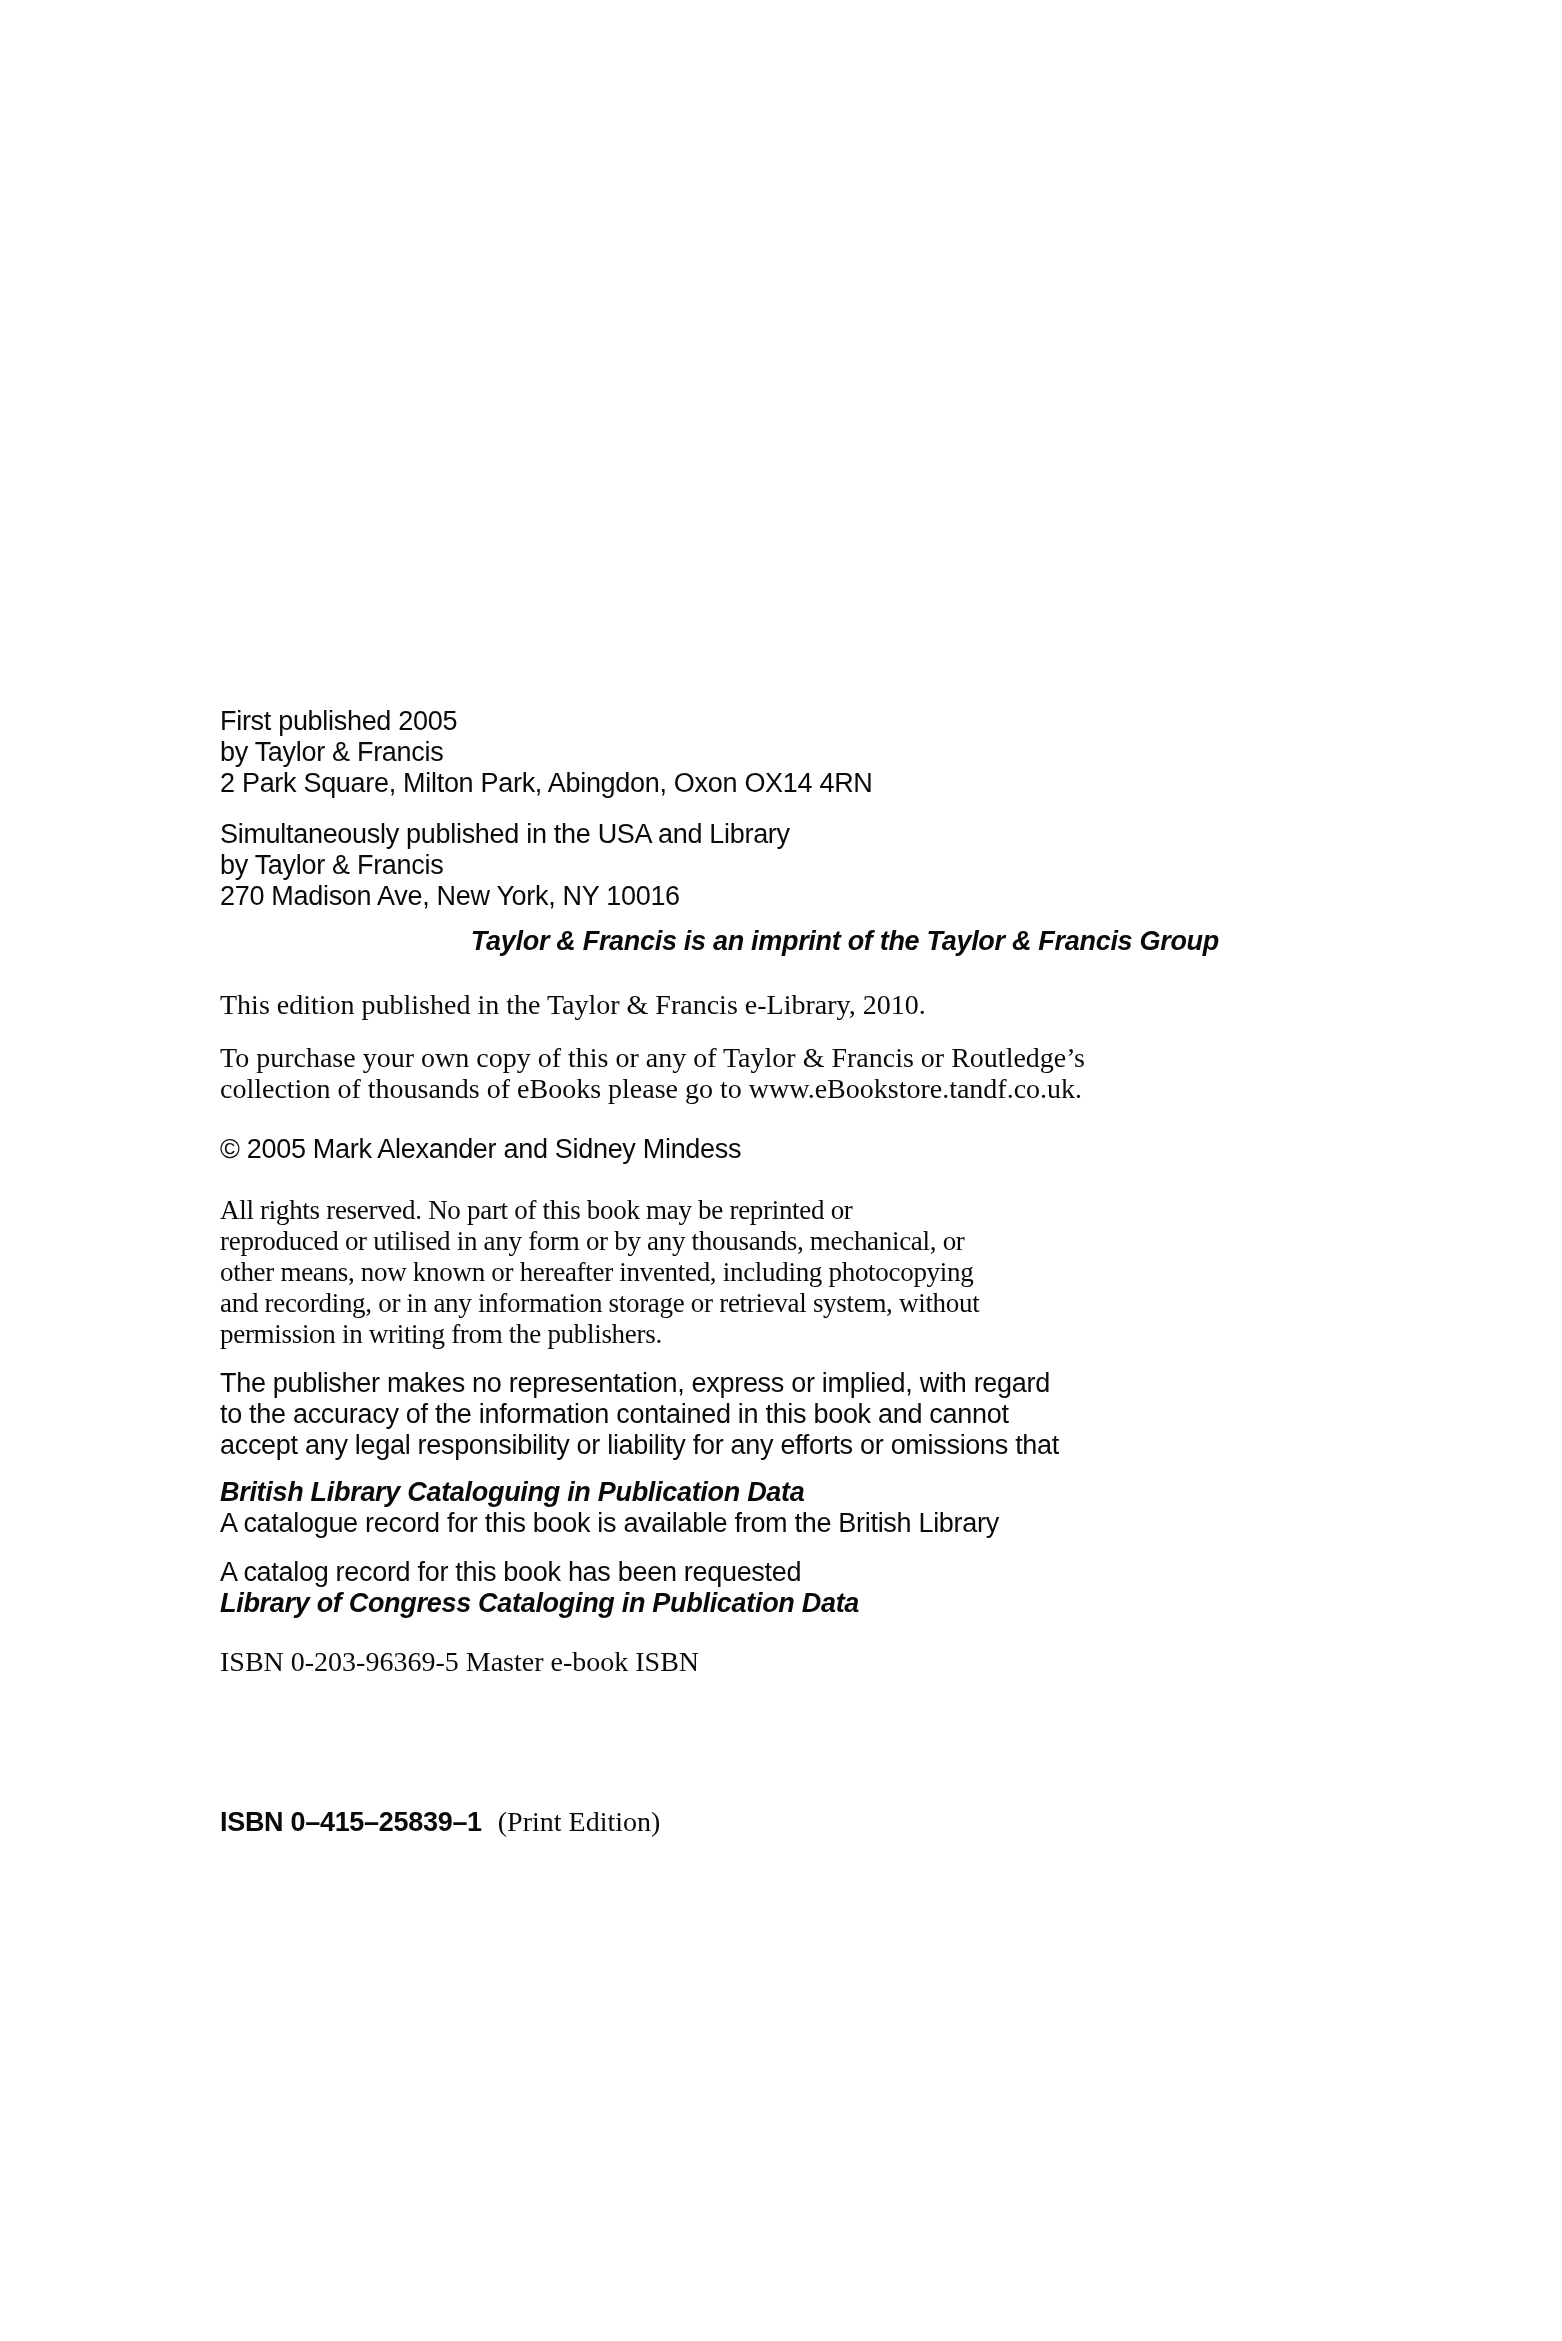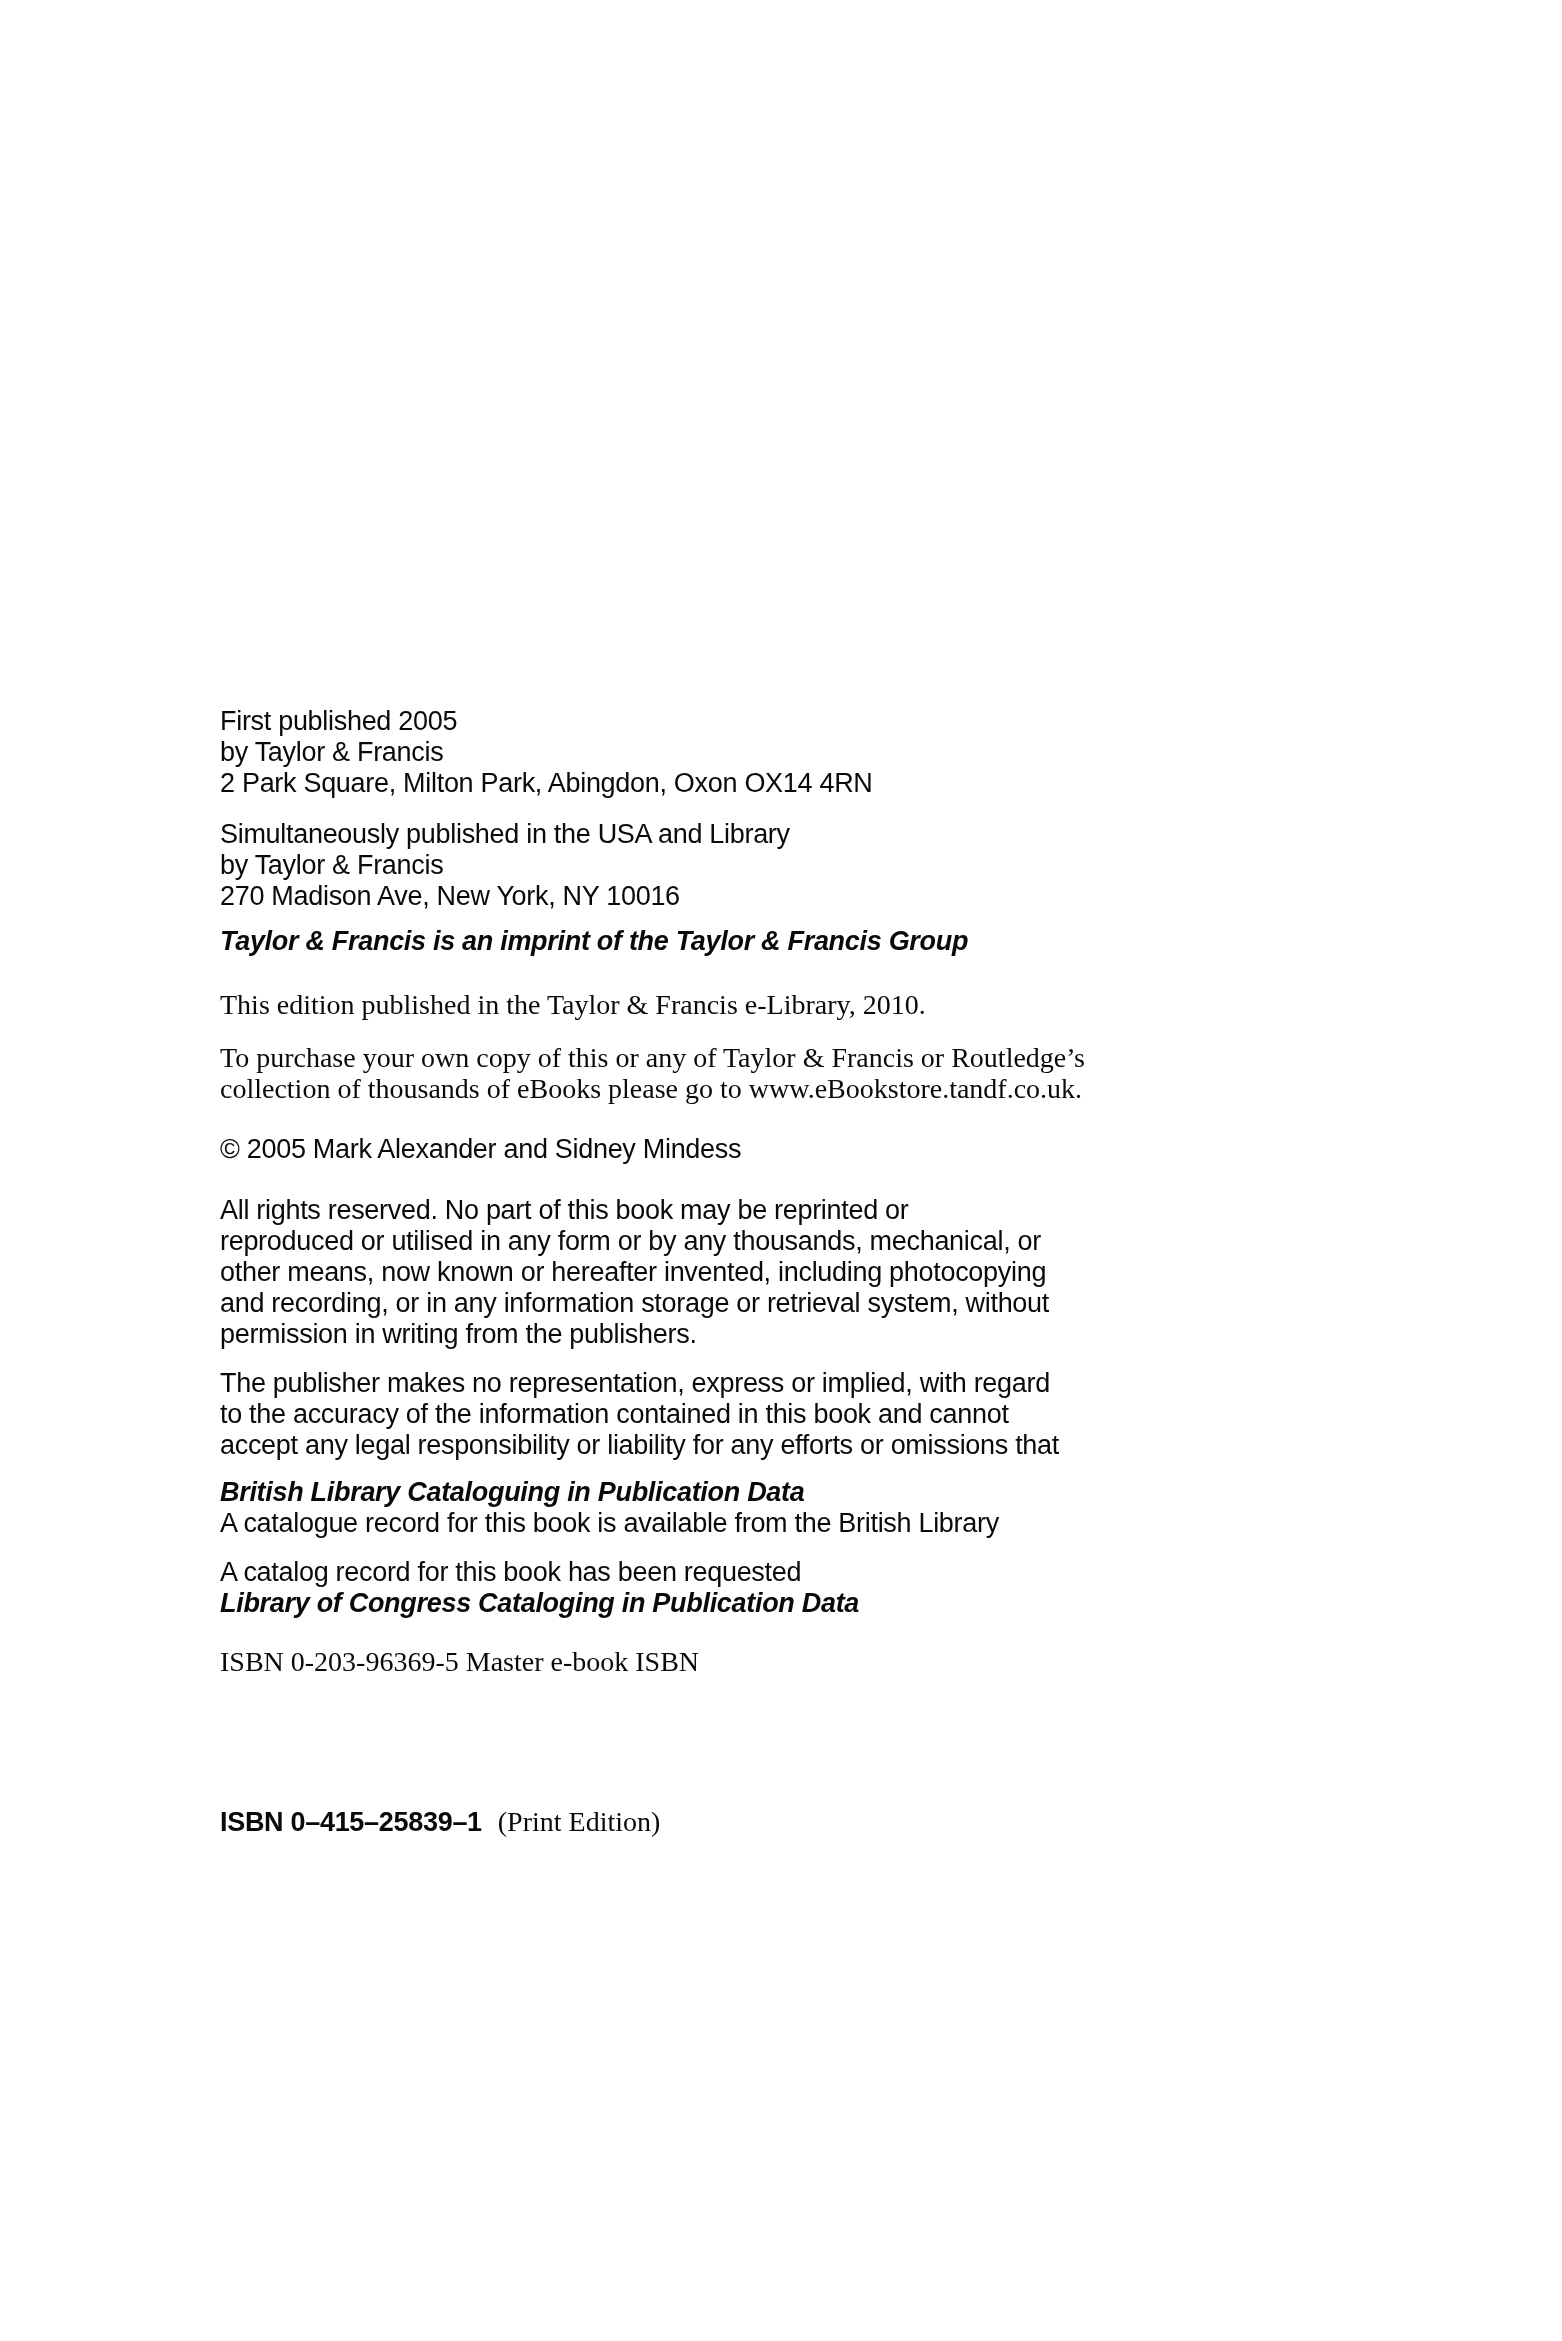--- a/index.html
+++ b/index.html
@@ -32,27 +32,27 @@
     font-family: "Liberation Serif", serif;
     font-size: 28px;
     line-height: 31px;
   }
   .italic-heading {
     font-style: italic;
     font-weight: 700;
   }
   .bold { font-weight: 700; }
   .edition-label { margin-left: 0.32em; }
-  .mt17 { margin-top: 14.4px; }
+  .mt17 { margin-top: 14.4px; text-align: right; }
   .mt18 { margin-top: 15.2px; }
   .mt21 { margin-top: 18px; }
   .mt23 { margin-top: 19.5px; }
   .mt26 { margin-top: 22px; }
   .mt32 { margin-top: 27px; }
-  .mt35 { margin-top: 30px; }
+  .mt35 { margin-top: 30px; font-family: Liberation Serif, serif; }
   .mt36 { margin-top: 30.5px; }
   .mt38 { margin-top: 32px; }
   .mt152 { margin-top: 129px; }
 </style>
 </head>
 <body>
 
 <div class="page">
   <main class="text-block">
 

